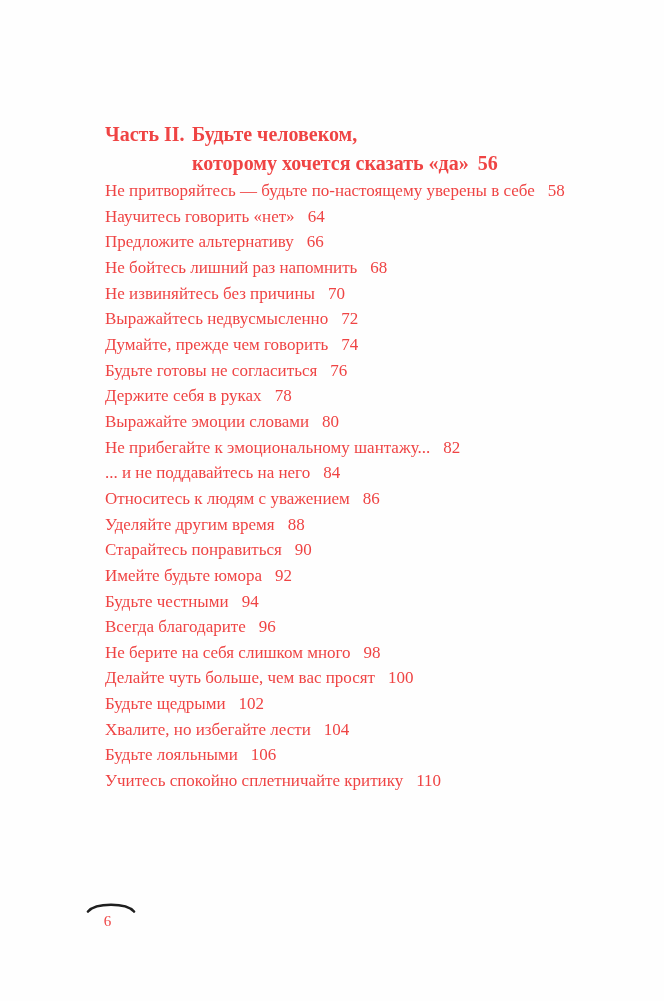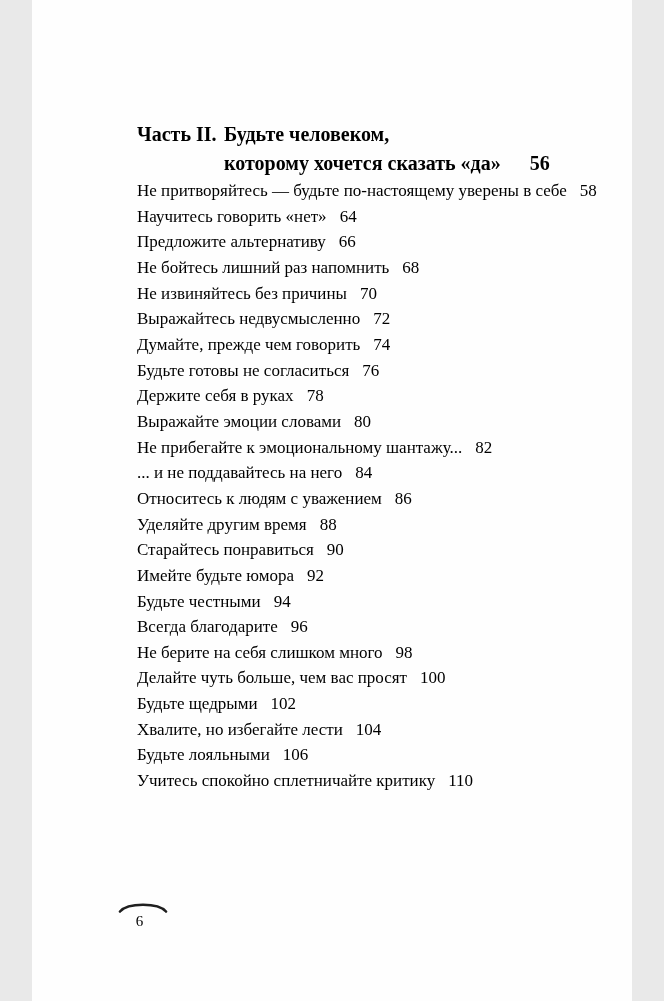--- a/index.html
+++ b/index.html
@@ -2,25 +2,25 @@
 <html><head>
 <meta charset="utf-8">
 <style>
   html, body {
     margin: 0;
     padding: 0;
     background: #e9e9e9;
   }
   .page {
     position: relative;
-    width: 600px;
+    width: 664px;
     height: 1001px;
     margin: 0 auto;
     background: #fefefe;
-    color: #000000;
+    color: #ef4444;
     font-family: "Liberation Serif", "DejaVu Serif", serif;
     overflow: hidden;
   }
   .content {
     position: absolute;
     left: 105px;
     top: 120px;
     width: 520px;
   }
   .heading {
@@ -30,21 +30,21 @@
     font-size: 20px;
     line-height: 29px;
     white-space: nowrap;
   }
   .part-label {
     flex: 0 0 87px;
   }
   .title-block { }
   .title-line { }
   .heading .pagenum {
-    margin-left: 29px;
+    margin-left: 9px;
     font-weight: 700;
   }
   .toc {
     margin-top: 0px;
     font-size: 17px;
     line-height: 25.65px;
   }
   .toc-row {
     white-space: nowrap;
   }

